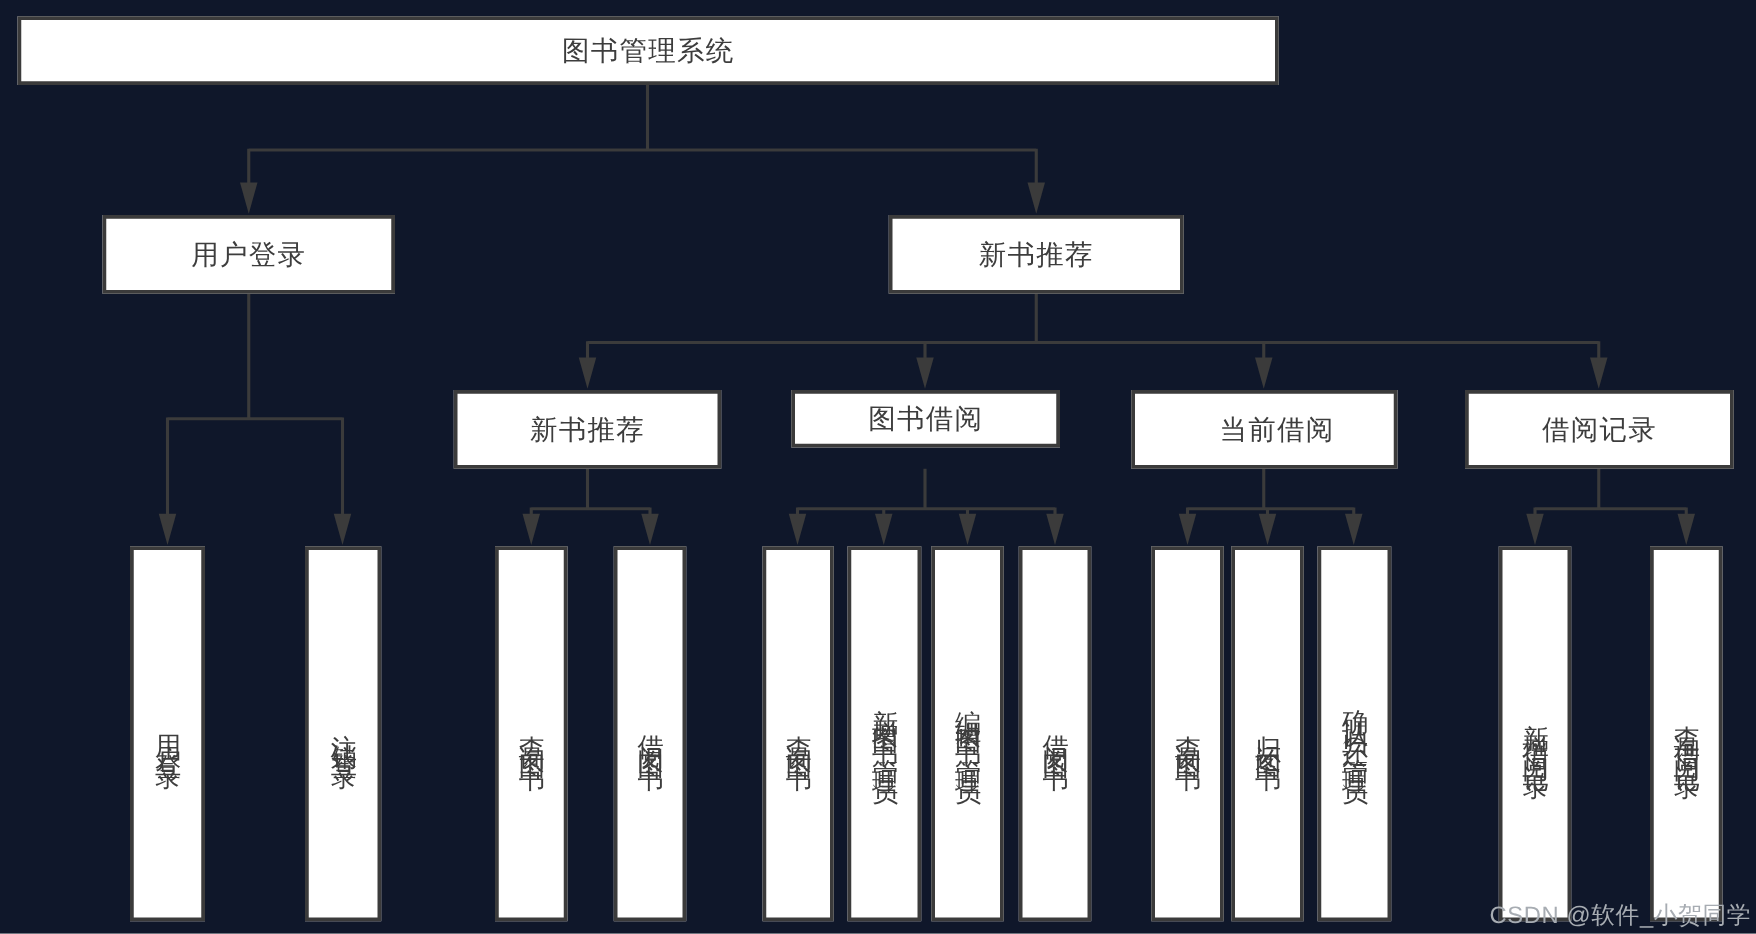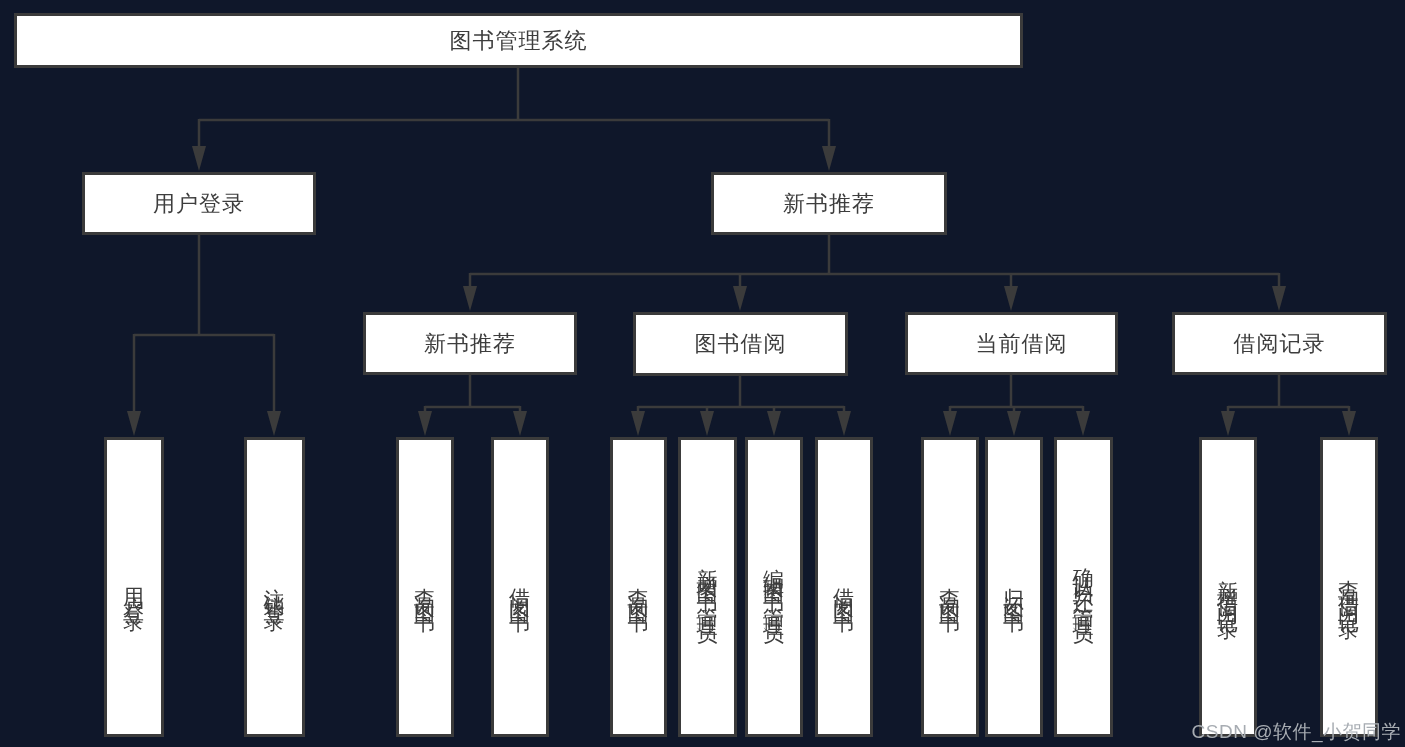--- a/index.html
+++ b/index.html
@@ -22,21 +22,21 @@
     font-size:21px;
     line-height:1;
     letter-spacing:8px;
     white-space:nowrap;
   }
   
   .n-root{left:14px;top:13px;width:1009px;height:55px;}
   .n-user{left:82px;top:172px;width:234px;height:63px;}
   .n-mgmt{left:711px;top:172px;width:236px;height:63px;}
   .n-nb{left:363px;top:312px;width:214px;height:63px;}
-  .n-bb{left:633px;top:312px;width:215px;height:64px;}
+  .n-bb{left:633px;top:312px;width:215px;height:46px;}
   .n-cb{left:905px;top:312px;width:213px;height:63px;padding-left:20px;}
   .n-br{left:1172px;top:312px;width:215px;height:63px;}
   .leaf{top:437px;height:300px;}
   .l1{left:104px;width:60px;}
   .l2{left:244px;width:61px;}
   .l3{left:396px;width:58px;}
   .l4{left:491px;width:58px;}
   .l5{left:610px;width:57px;}
   .l6{left:678px;width:59px;}
   .l7{left:745px;width:58px;}

